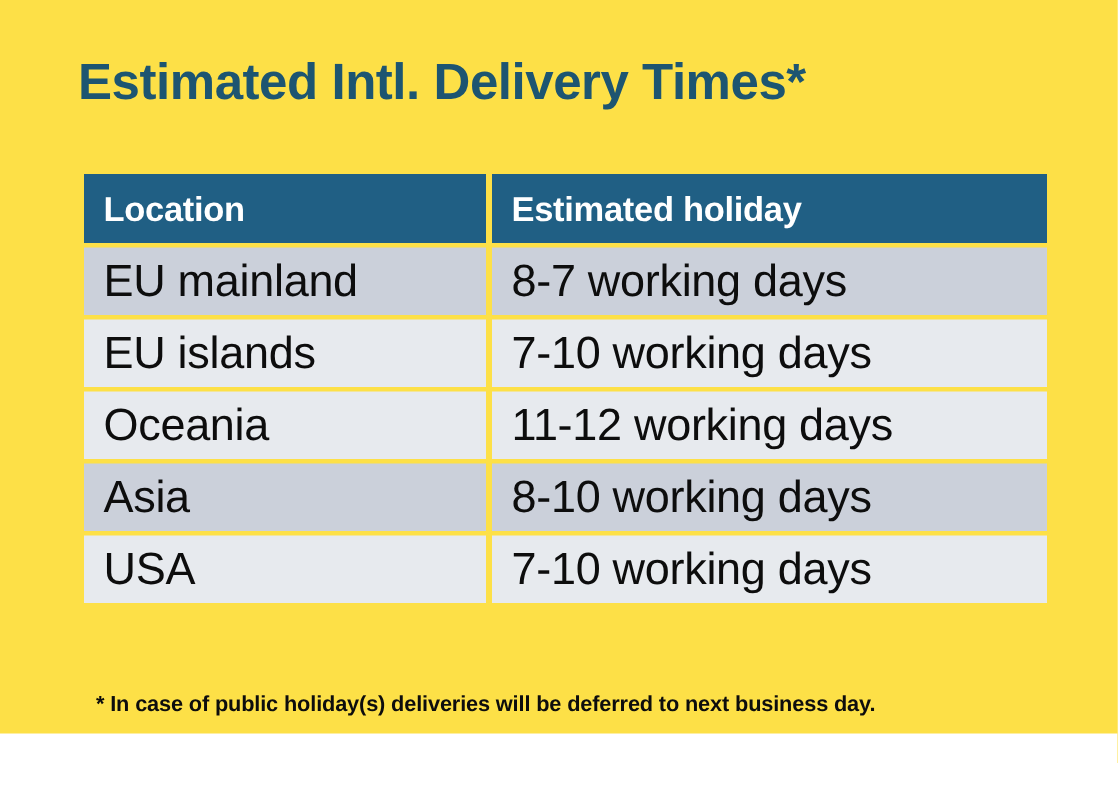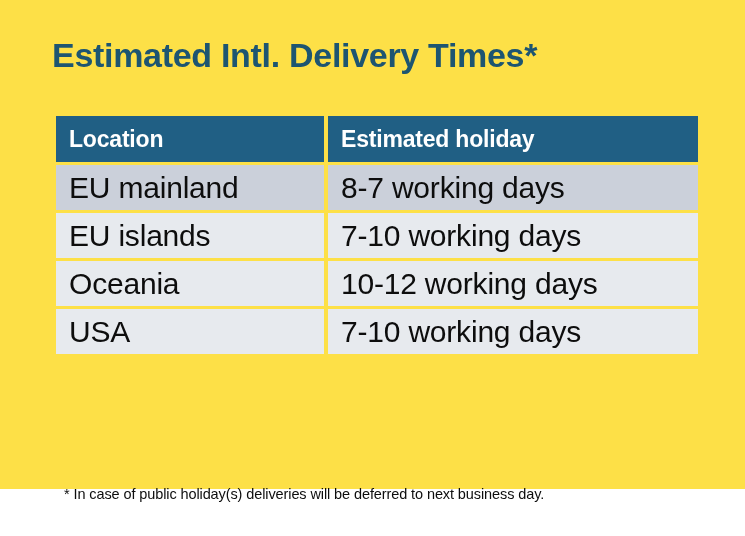--- a/index.html
+++ b/index.html
@@ -79,24 +79,24 @@
     background: #cbd0da;
   }
 
   .delivery-table tbody tr.row-even td {
     background: #e7eaee;
   }
 
   .footnote {
     position: absolute;
     left: 64px;
-    top: 484px;
+    top: 460px;
     font-size: 14.5px;
     line-height: 20px;
-    font-weight: 400;
+    font-weight: 700;
     color: #0d0d0d;
     letter-spacing: -0.1px;
     white-space: nowrap;
     text-align: center;
   }
 </style>
 </head>
 <body>
 
 <div class="page">
@@ -118,21 +118,25 @@
       <tr class="row-odd">
         <td>EU mainland</td>
         <td>8-7 working days</td>
       </tr>
       <tr class="row-even">
         <td>EU islands</td>
         <td>7-10 working days</td>
       </tr>
       <tr class="row-even">
         <td>Oceania</td>
-        <td>10-12 working days</td>
+        <td>11-12 working days</td>
+      </tr>
+      <tr class="row-odd">
+        <td>Asia</td>
+        <td>8-10 working days</td>
       </tr>
       <tr class="row-even">
         <td>USA</td>
         <td>7-10 working days</td>
       </tr>
     </tbody>
   </table>
 
   <div class="footnote">* In case of public holiday(s) deliveries will be deferred to next business day.</div>
 

